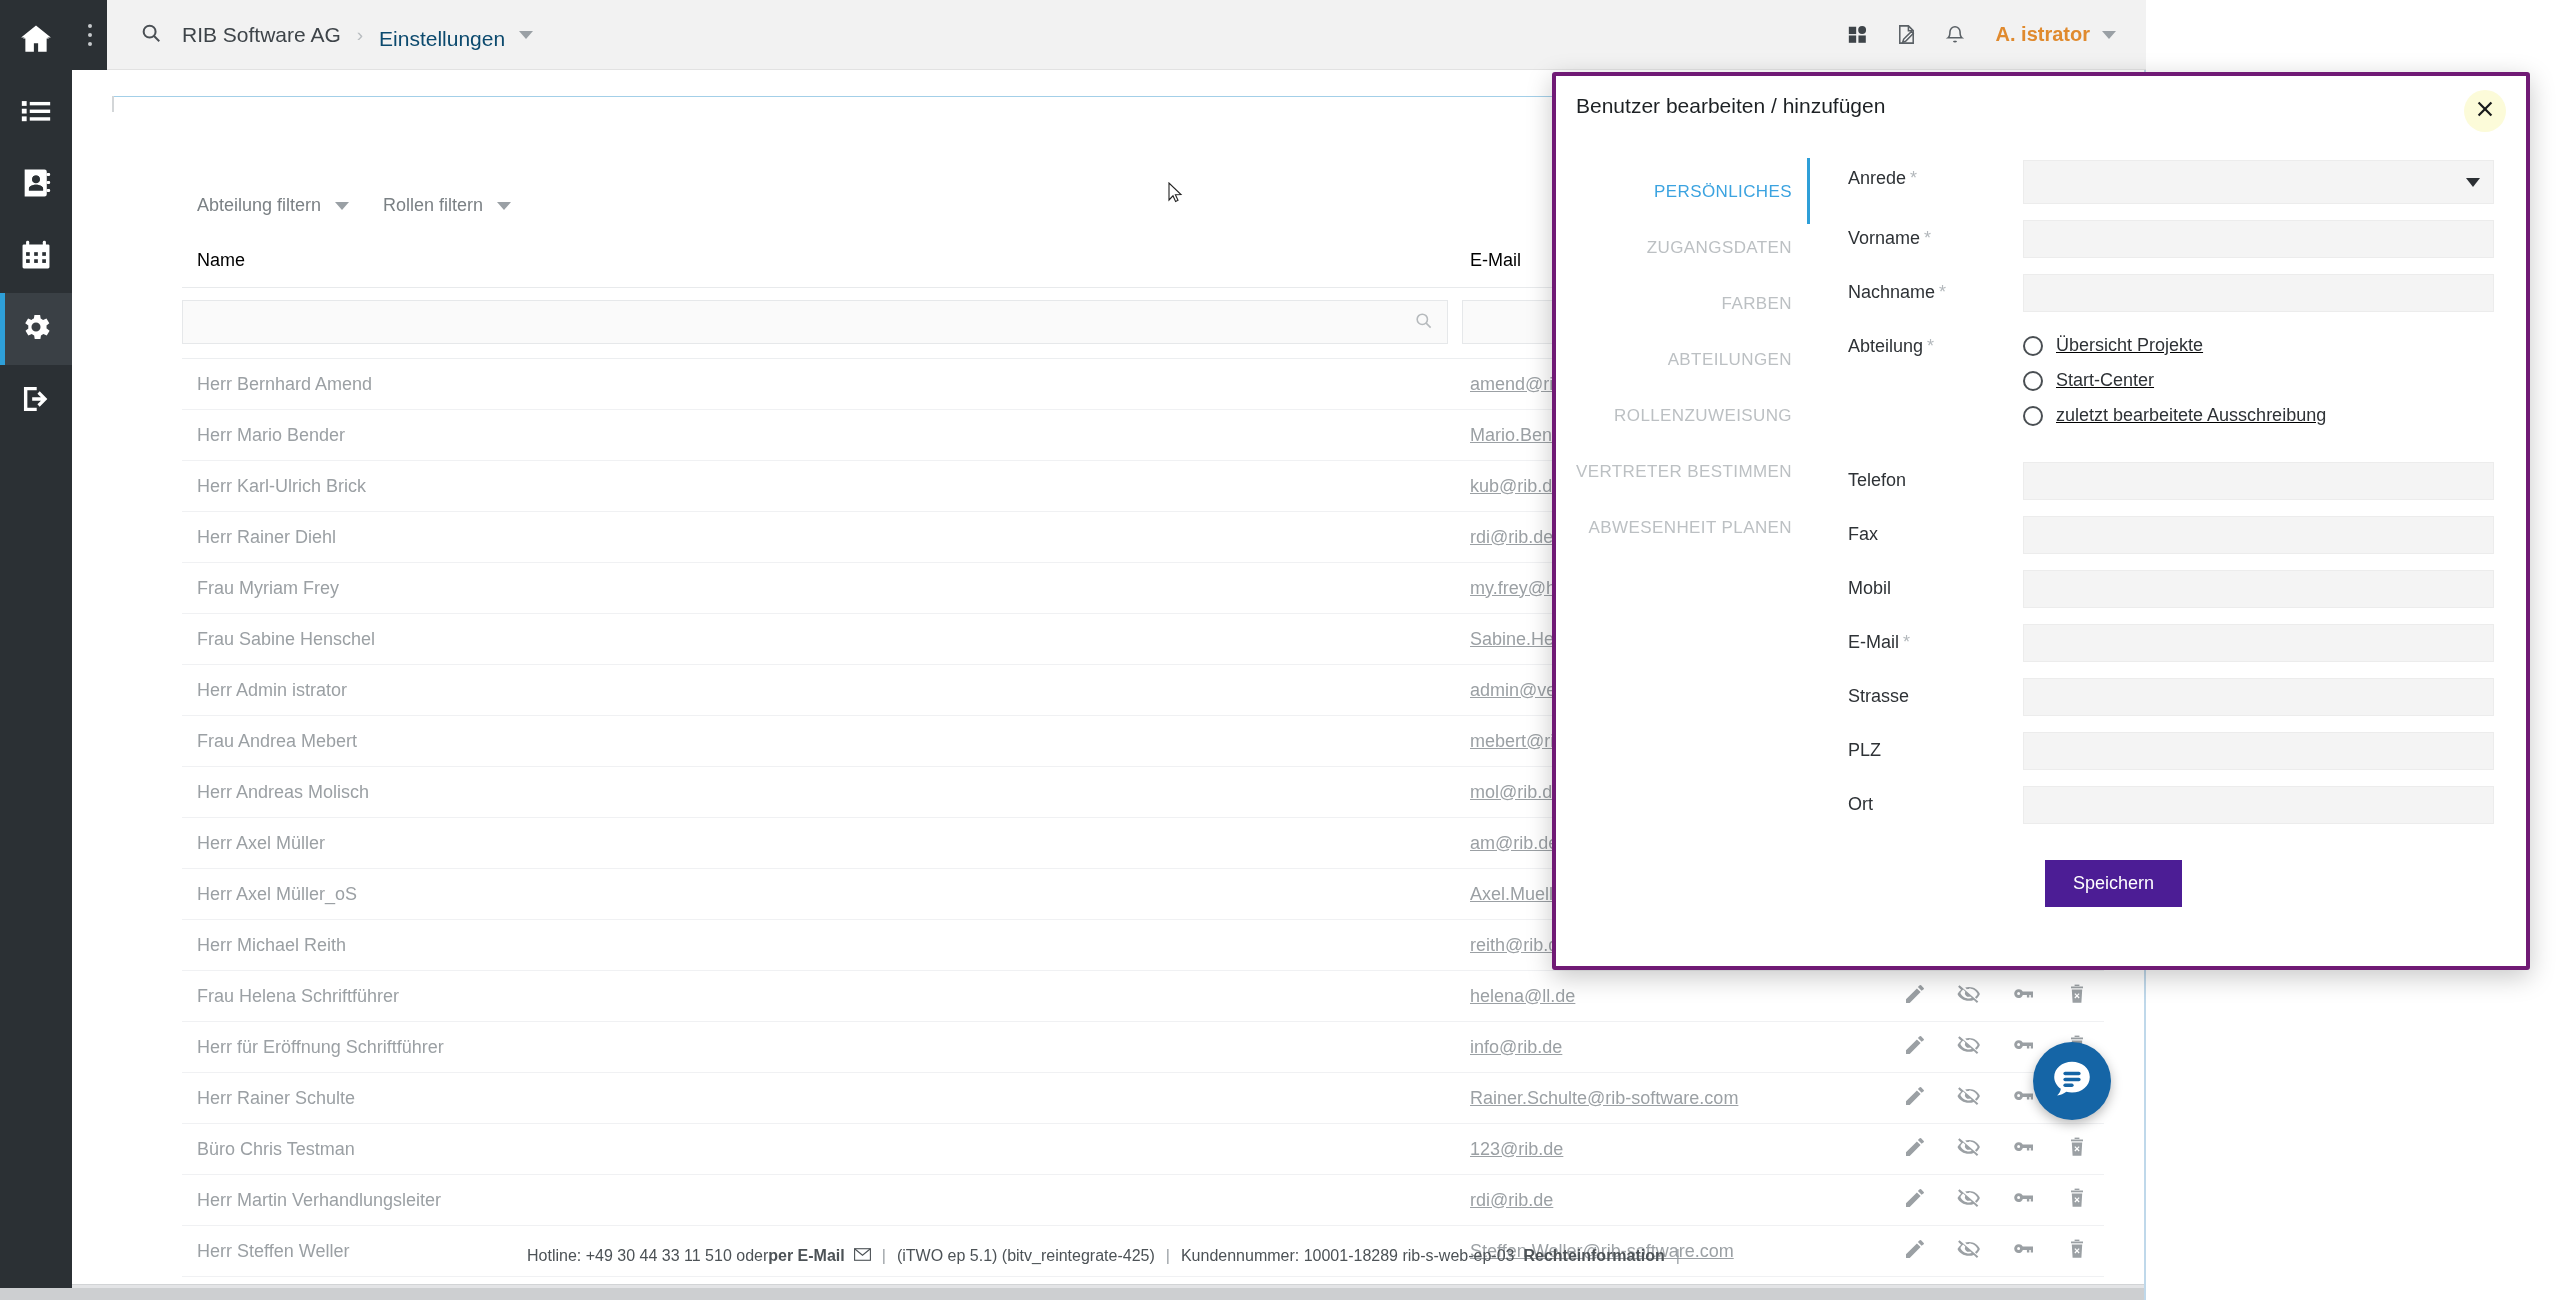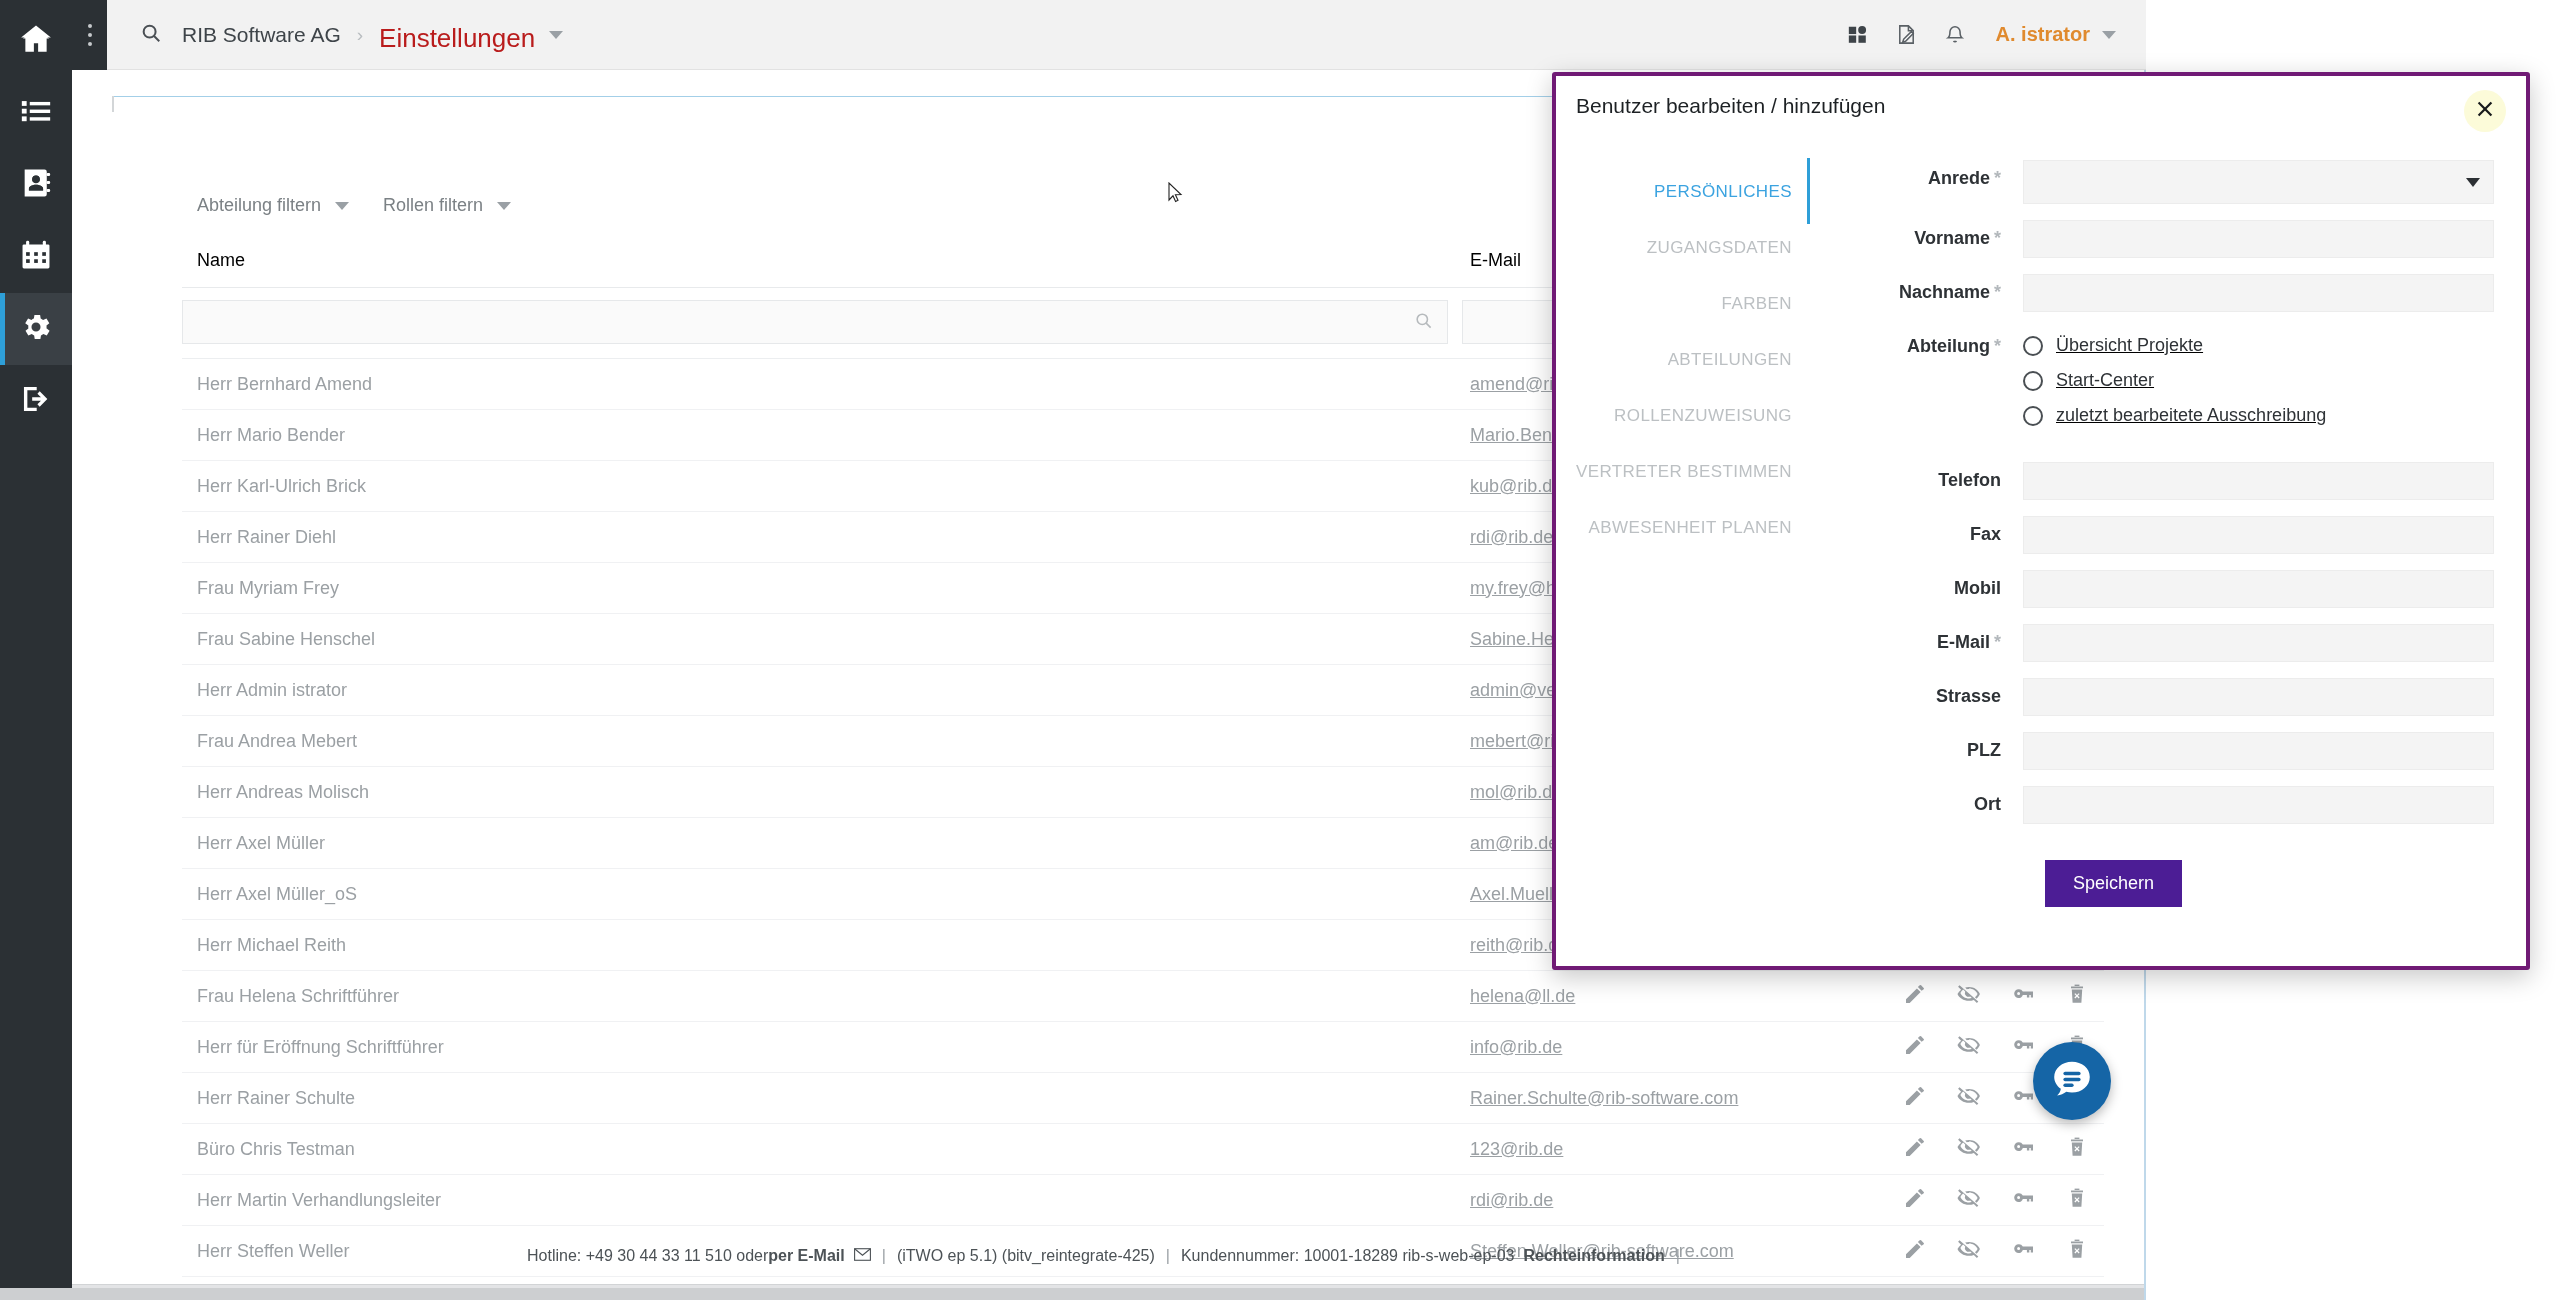--- a/index.html
+++ b/index.html
@@ -36,21 +36,21 @@
     position:absolute; left:72px; top:0; width:35px; height:70px;
     display:flex; align-items:center; justify-content:center;
     background:#2b3034;
   }
   .kebab .dot { width:4px; height:4px; background:#c6c9cb; border-radius:50%; margin:2.5px 0; }
   .kebab-inner{display:flex;flex-direction:column;align-items:center;}
   .tb-search { margin-left:68px; display:flex; align-items:center; }
   .tb-search svg { width:22px; height:22px; stroke:#4a4f54; fill:none; stroke-width:2.2; }
   .crumb-company { margin-left:20px; font-size:21px; color:#3e4449; font-weight:400; }
   .crumb-sep { margin:0 16px; font-size:19px; color:#b9bdc0; }
-  .crumb-page { font-size:26px; color:#b91c1c;margin-top:8px; }
+  .crumb-page { font-size:21px; color:#0c4a6e;margin-top:8px; }
   .crumb-caret {
     margin-left:14px; width:0;height:0;
     border-left:7px solid transparent;border-right:7px solid transparent;
     border-top:8px solid #9aa0a5;
   }
   .tb-right { margin-left:auto; display:flex; align-items:center; padding-right:30px;font-weight:bold; }
   .tb-right .ticon { margin-left:26px; display:flex; align-items:center; }
   .tb-user { margin-left:30px; font-size:20px; color:#e08a2e; }
   .tb-user-caret {
     margin-left:12px; width:0;height:0;
@@ -153,22 +153,22 @@
   }
   .tab {
     font-size:17px; letter-spacing:.4px; color:#bcc0c3; padding:0 18px 0 0;
     height:56px; display:flex; align-items:center; cursor:pointer; white-space:nowrap;
   }
   .tab.active { color:#3ba3e0; }
 
   .fields { flex:1; padding:22px 32px 0 38px; }
   .frow { display:flex; align-items:flex-start; margin-bottom:16px; }
   .flabel {
-    width:175px; text-align:right; padding-right:22px; padding-top:8px;
-    font-size:18px; color:#2e3236;font-weight:bold;
+    width:175px; padding-right:22px; padding-top:8px;
+    font-size:18px; color:#2e3236;
   }
   .flabel .req { color:#b3b8bc; margin-left:4px; }
   .fctrl { flex:1; }
   .finput {
     width:100%; height:38px; background:#f4f4f4; border:1px solid #ececec;
     font-size:17px; color:#2e3236; padding:0 12px; font-family:"Liberation Sans", sans-serif;
   }
   .fselect { position:relative; }
   .fselect .finput { height:44px; padding-right:40px; }
   .fselect .scaret {

